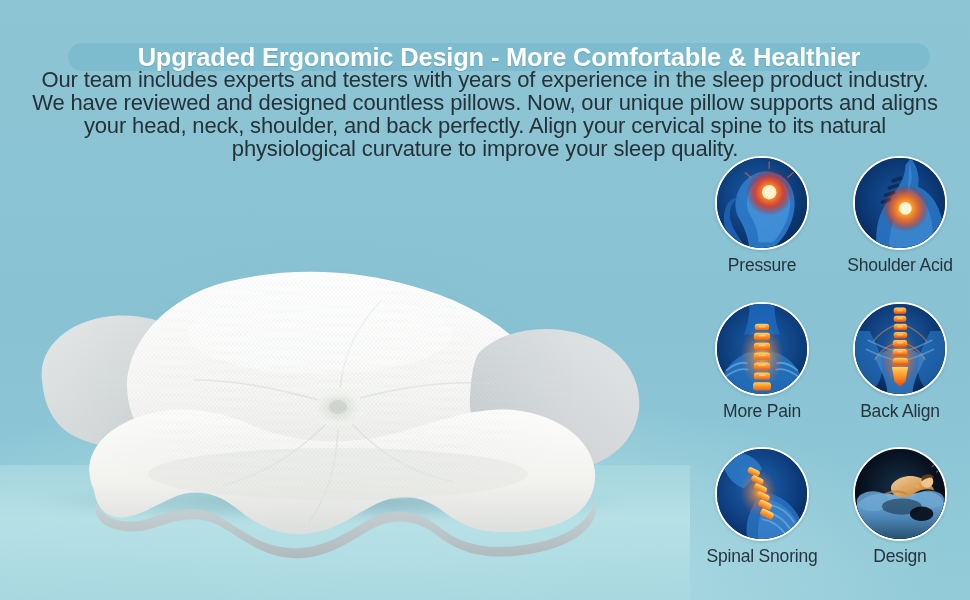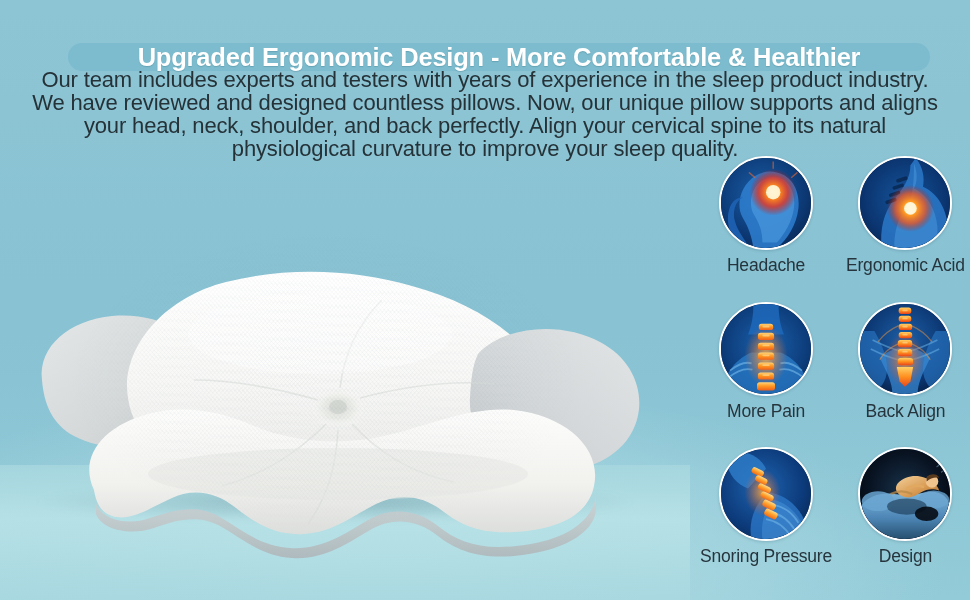--- a/index.html
+++ b/index.html
@@ -281,21 +281,21 @@
           <circle cx="58" cy="38" r="26" fill="url(#hGlow)"></circle>
           <circle cx="58" cy="38" r="8" fill="#fff6d6" opacity=".95"></circle>
 
           <g stroke="#ff6a2a" stroke-width="1.6" opacity=".55" fill="none">
             <path d="M58,12 L58,4"></path>
               <path d="M78,22 L85,16"></path>
               <path d="M38,22 L31,16"></path>
           </g>
         </svg>
       </div>
-      <div class="benefit-label">Headache</div>
+      <div class="benefit-label">Pressure</div>
     </div>
 
     <div class="benefit">
       <div class="benefit-circle">
         <svg viewBox="0 0 100 100">
           <defs>
             <radialGradient id="sBg" cx="50%" cy="45%" r="75%">
               <stop offset="0%" stop-color="#15549b"></stop>
                 <stop offset="60%" stop-color="#0b3570"></stop>
                 <stop offset="100%" stop-color="#061c3f"></stop>
@@ -316,21 +316,21 @@
             <rect x="40" y="22" width="13" height="4" rx="2" transform="rotate(-18 46 24)"></rect>
             <rect x="36" y="30" width="13" height="4" rx="2" transform="rotate(-18 42 32)"></rect>
             <rect x="32" y="38" width="13" height="4" rx="2" transform="rotate(-18 38 40)"></rect>
             <rect x="28" y="46" width="13" height="4" rx="2" transform="rotate(-18 34 48)"></rect>
           </g>
 
           <circle cx="56" cy="56" r="26" fill="url(#sGlow)"></circle>
           <circle cx="56" cy="56" r="7" fill="#fff8dd" opacity=".95"></circle>
         </svg>
       </div>
-      <div class="benefit-label">Ergonomic Acid</div>
+      <div class="benefit-label">Shoulder Acid</div>
     </div>
 
     <div class="benefit">
       <div class="benefit-circle">
         <svg viewBox="0 0 100 100">
           <defs>
             <radialGradient id="nBg" cx="50%" cy="45%" r="78%">
               <stop offset="0%" stop-color="#1b62ae"></stop>
                 <stop offset="62%" stop-color="#0c3a77"></stop>
                 <stop offset="100%" stop-color="#05162f"></stop>
@@ -483,21 +483,21 @@
           <g fill="url(#pSpine)">
             <rect x="34" y="22" width="14" height="7" rx="3" transform="rotate(26 41 25)"></rect>
             <rect x="38" y="31" width="14" height="7" rx="3" transform="rotate(26 45 34)"></rect>
             <rect x="41" y="40" width="15" height="7" rx="3" transform="rotate(26 48 43)"></rect>
             <rect x="44" y="49" width="15" height="7" rx="3" transform="rotate(26 51 52)"></rect>
             <rect x="46" y="58" width="15" height="8" rx="3" transform="rotate(26 53 62)"></rect>
             <rect x="48" y="68" width="15" height="8" rx="3" transform="rotate(26 55 72)"></rect>
           </g>
         </svg>
       </div>
-      <div class="benefit-label">Snoring Pressure</div>
+      <div class="benefit-label">Spinal Snoring</div>
     </div>
 
     <div class="benefit">
       <div class="benefit-circle">
         <svg viewBox="0 0 100 100">
           <defs>
             <radialGradient id="snBg" cx="50%" cy="45%" r="75%">
               <stop offset="0%" stop-color="#18314a"></stop>
                 <stop offset="55%" stop-color="#081220"></stop>
                 <stop offset="100%" stop-color="#000000"></stop>

